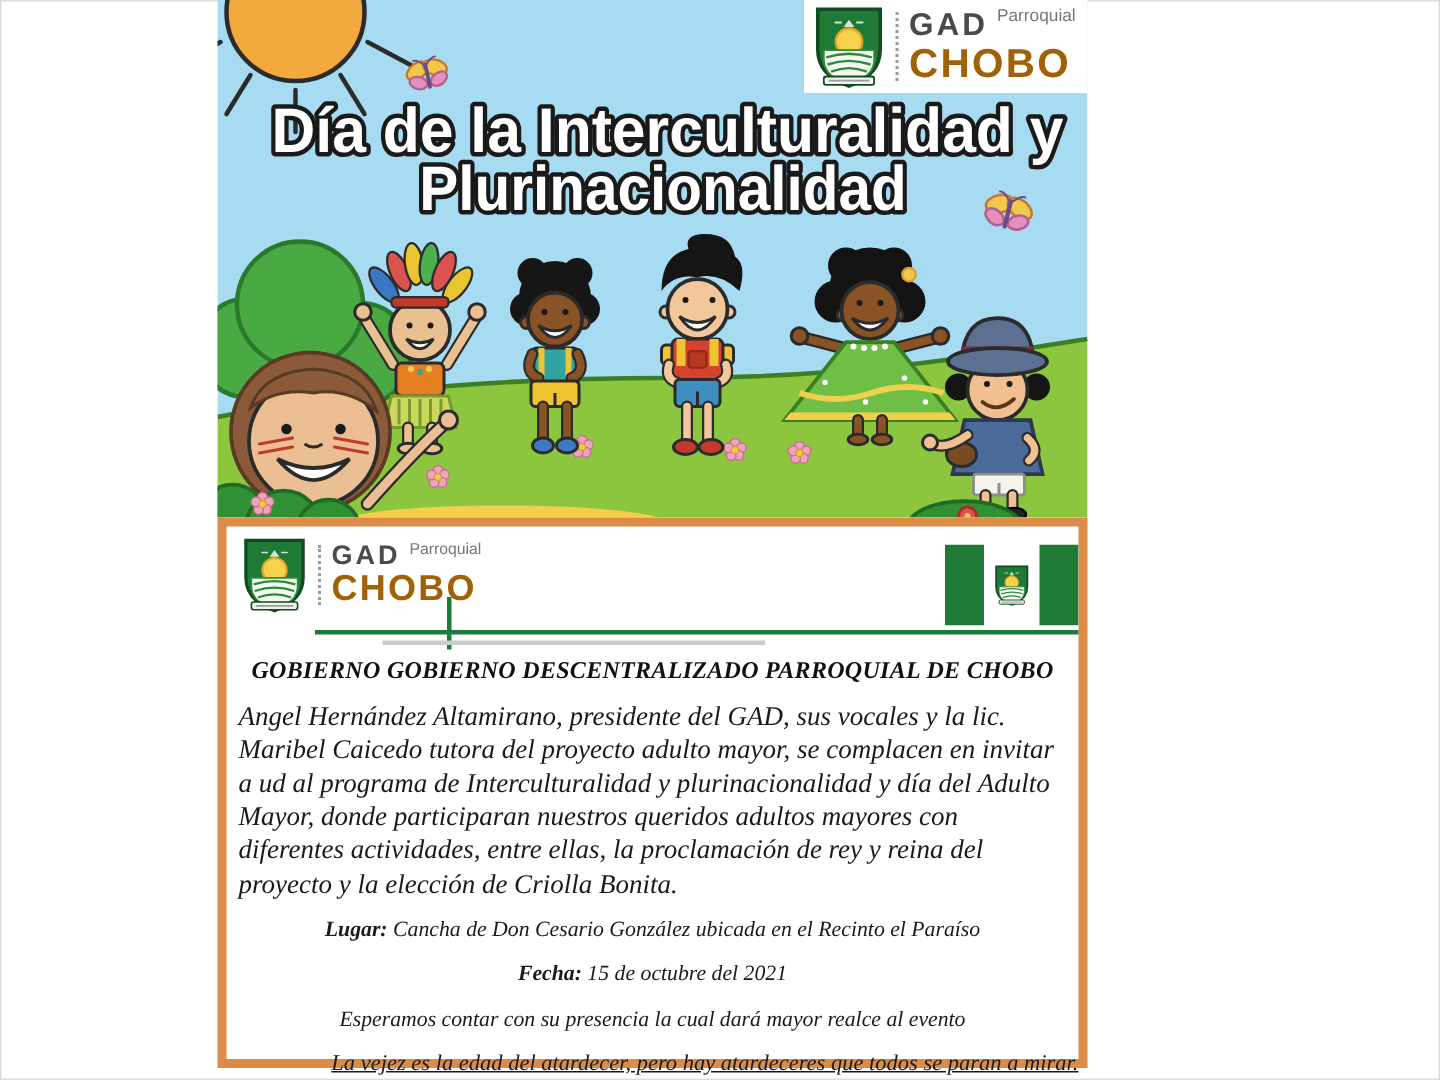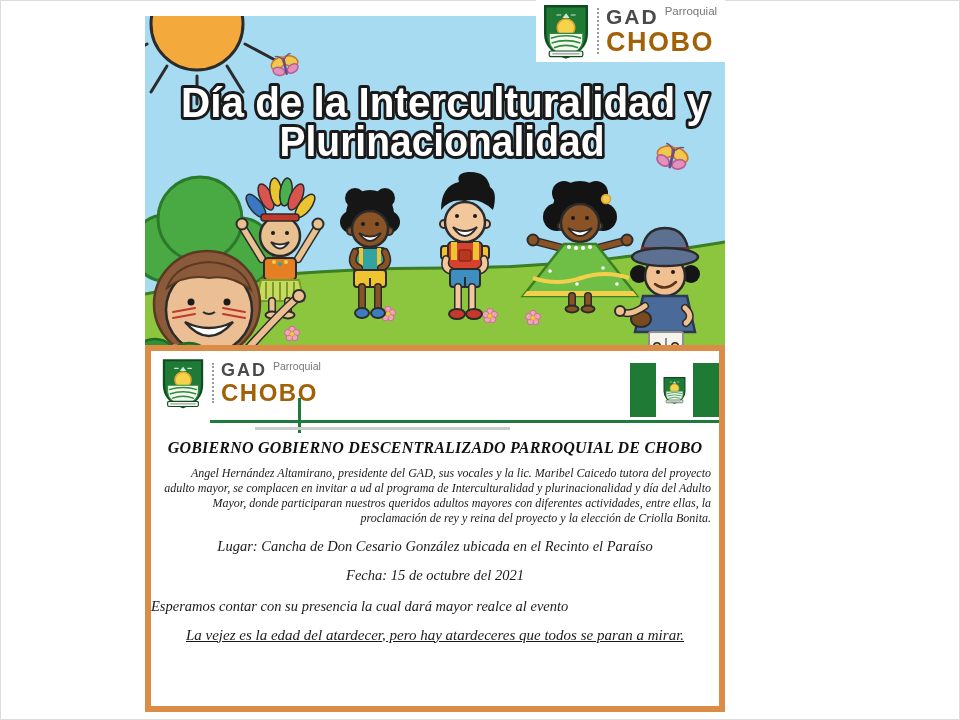--- a/index.html
+++ b/index.html
@@ -2,21 +2,21 @@
 <html><head>
 <meta charset="utf-8">
 <style>
   html,body{margin:0;padding:0;}
   body{
     width:960px;height:720px;position:relative;background:#ffffff;
     font-family:"Liberation Serif", serif;overflow:hidden;
     outline:1px solid #dcdcdc;outline-offset:-1px;
   }
   
-  .illustration{position:absolute;left:145px;top:16px;width:580px;height:345px;}
+  .illustration{position:absolute;left:145px;top:0;width:580px;height:345px;}
   .illustration svg{display:block;}
   
   .logo-box{
     position:absolute;left:536px;top:0;width:189px;height:62px;background:#fff;
     display:flex;align-items:center;gap:7px;padding:4px 6px;box-sizing:border-box;
   }
   .gad-logo{display:flex;align-items:center;gap:7px;}
   .logo-divider{border-left:2px dotted #9a9a9a;height:46px;width:0;}
   .logo-text{font-family:"Liberation Sans", sans-serif;line-height:1;}
   .logo-row1{display:flex;align-items:flex-start;}
@@ -36,28 +36,28 @@
   .inv-logo{position:absolute;left:10px;top:6px;}
   .inv-flag{position:absolute;left:479px;top:12px;}
   .green-line{position:absolute;left:59px;top:69px;width:509px;height:3px;background:#1e7b3c;}
   .green-tick{position:absolute;left:147px;top:47px;width:3px;height:35px;background:#1e7b3c;}
   .gray-line{position:absolute;left:104px;top:76px;width:255px;height:3px;background:#c7cec7;}
   .inv-heading{
     margin:0;text-align:center;font-style:italic;font-weight:bold;font-size:16px;color:#111;
     letter-spacing:.2px;
   }
   .inv-body{
-    margin:9px auto 0;width:552px;text-align:right;font-style:italic;font-size:12px;
+    margin:9px auto 0;width:552px;text-align:left;font-style:italic;font-size:18px;
     line-height:1.24;color:#1a1a1a;
   }
   .meta{margin:12px 0 0;text-align:center;font-style:italic;font-size:14.5px;color:#1a1a1a;}
-  .meta .b{font-weight:normal;}
-  .closing{margin:14px 0 0;text-align:left;font-style:italic;font-size:14.5px;color:#1a1a1a;}
+  .meta .b{font-weight:bold;}
+  .closing{margin:14px 0 0;text-align:center;font-style:italic;font-size:14.5px;color:#1a1a1a;}
   .quote{
-    margin:12px 0 0;text-align:center;font-style:italic;font-size:15px;color:#1a1a1a;
+    margin:12px 0 0;text-align:right;font-style:italic;font-size:15px;color:#1a1a1a;
     text-decoration:underline;
   }
 </style>
 </head>
 <body>
 
 <svg width="0" height="0" style="position:absolute" aria-hidden="true">
   <defs>
     <g id="shield">
       <path d="M4,4 h52 v34 c0,17 -12,25 -26,30 c-14,-5 -26,-13 -26,-30 Z" fill="#1f7a36" stroke="#0f4d20" stroke-width="3"></path>

